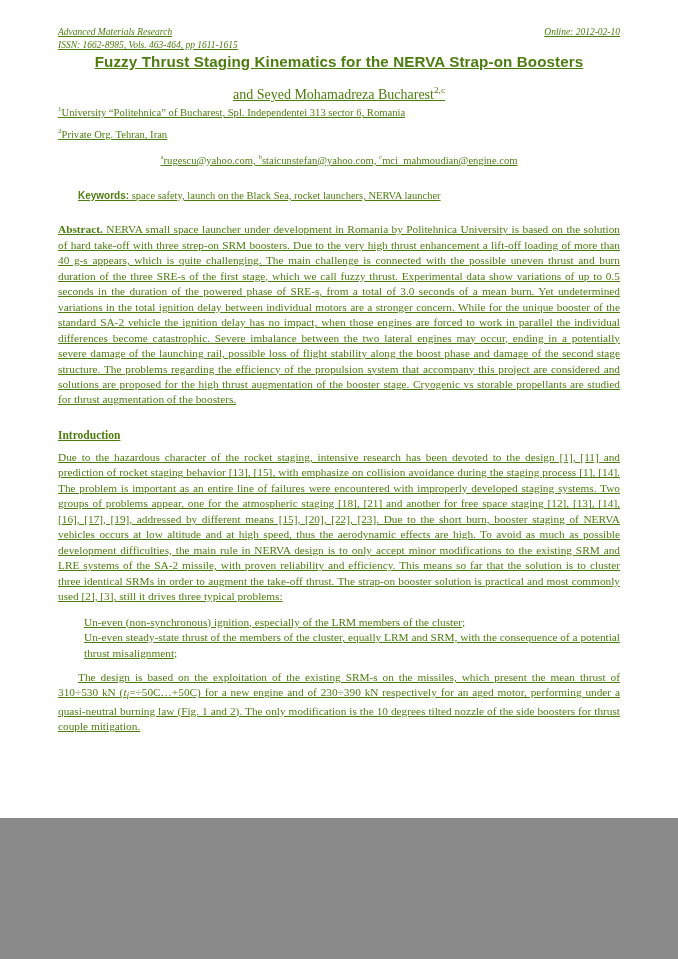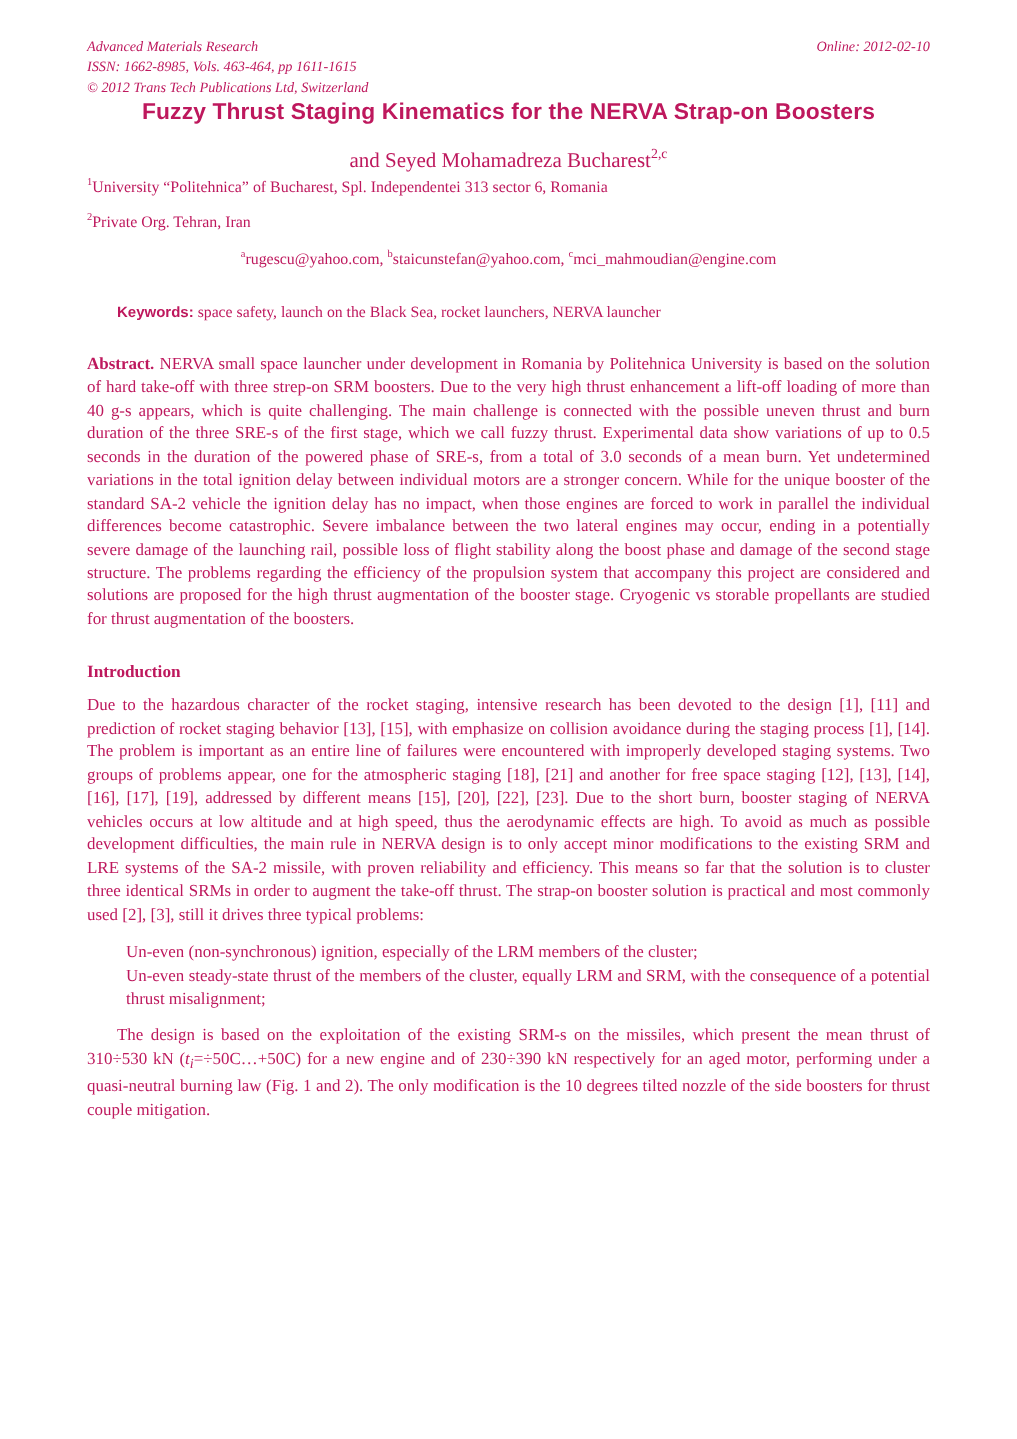--- a/index.html
+++ b/index.html
@@ -2,29 +2,30 @@
 <html><head>
 <meta charset="utf-8">
 <style>
   html, body {
     margin: 0;
     padding: 0;
     background: #8a8a8a;
   }
   .page {
     width: 678px;
-    height: 959px;
+    height: 818px;
     background: #ffffff;
     margin: 0 auto;
     position: relative;
     box-sizing: border-box;
     padding: 26px 58px 20px 58px;
     font-family: "Liberation Serif", serif;
-    color: #be185d;
+    color: #4d7c0f;
     overflow: hidden;
+    text-decoration: underline;
   }
   .header-row {
     display: flex;
     justify-content: space-between;
     align-items: flex-start;
     font-size: 9.5px;
     line-height: 1.42;
   }
   .header-left {
     font-style: italic;
@@ -119,21 +120,20 @@
 </style>
 </head>
 <body>
 
 <div class="page">
 
   <div class="header-row">
     <div class="header-left">
       <div class="line">Advanced Materials Research</div>
       <div class="line">ISSN: 1662-8985, Vols. 463-464, pp 1611-1615</div>
-      <div class="line">© 2012 Trans Tech Publications Ltd, Switzerland</div>
     </div>
     <div class="header-right">Online: 2012-02-10</div>
   </div>
 
   <div class="title">Fuzzy Thrust Staging Kinematics for the NERVA Strap-on Boosters</div>
 
   <div class="authors">
     <span class="ln2"><span>and  Seyed Mohamadreza Bucharest</span><sup>2,c</sup></span>
   </div>
 

